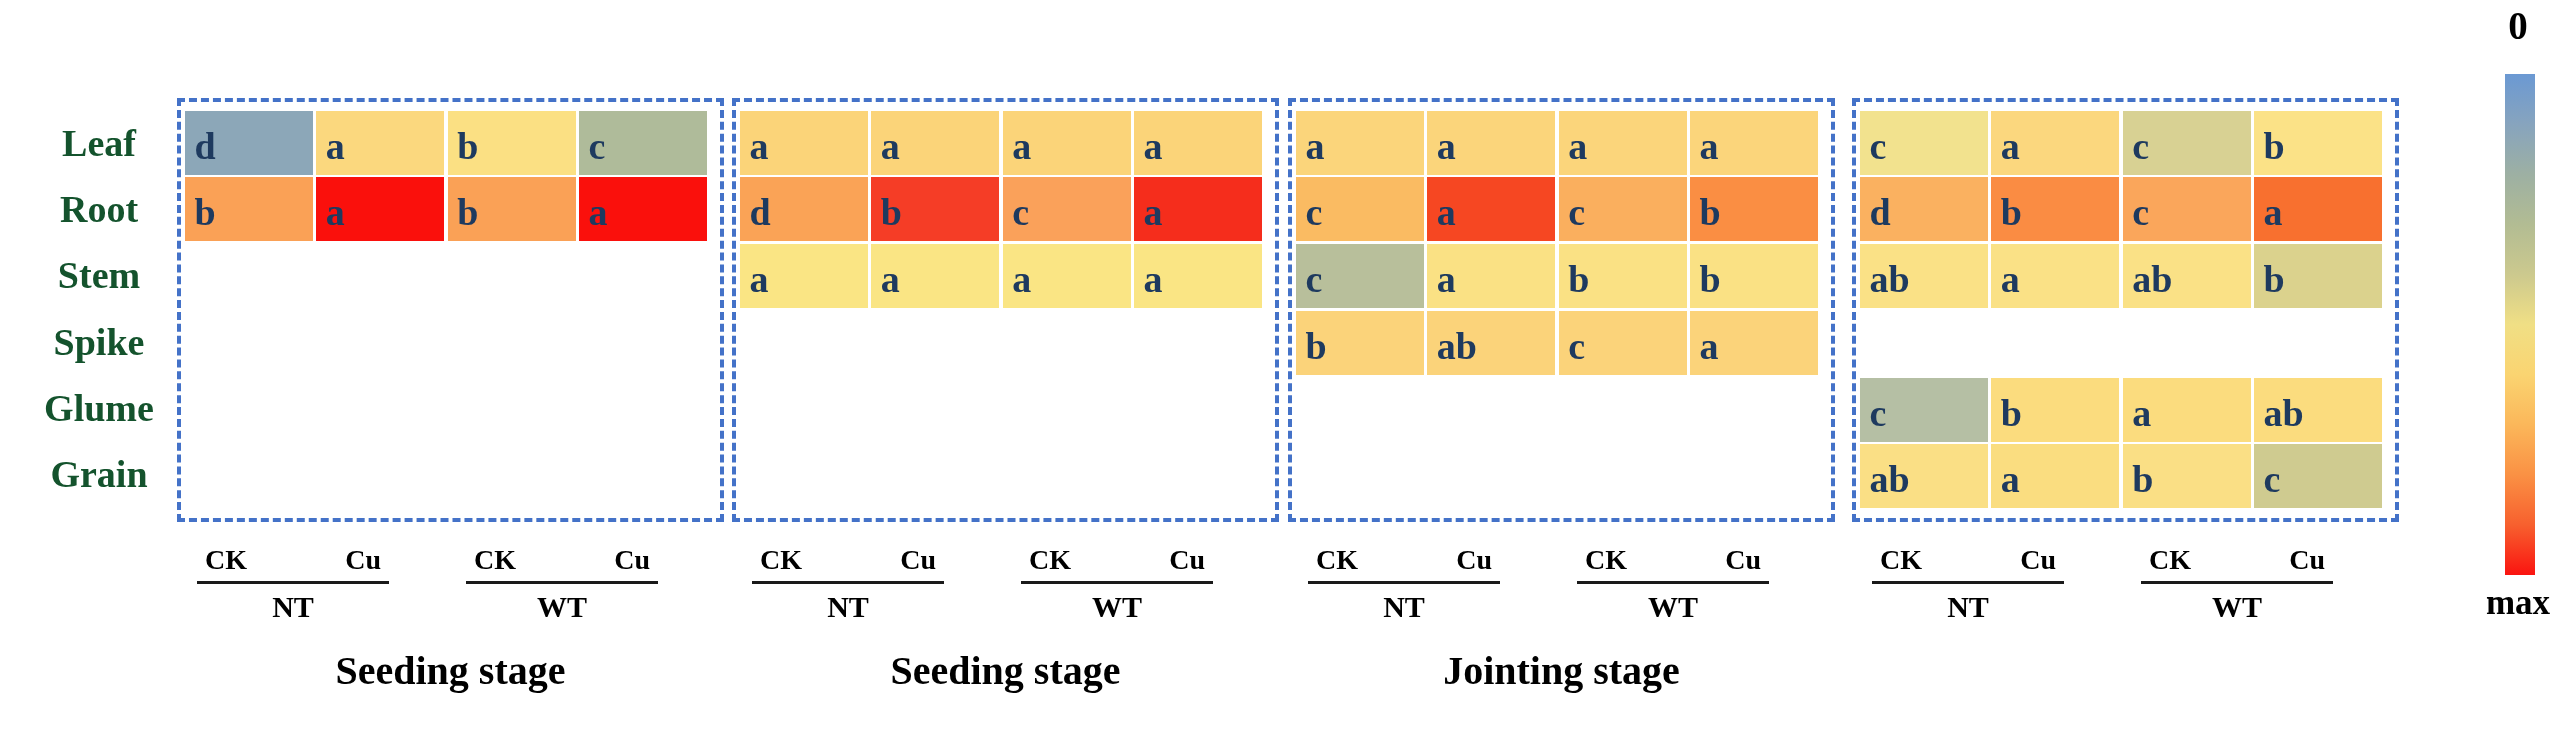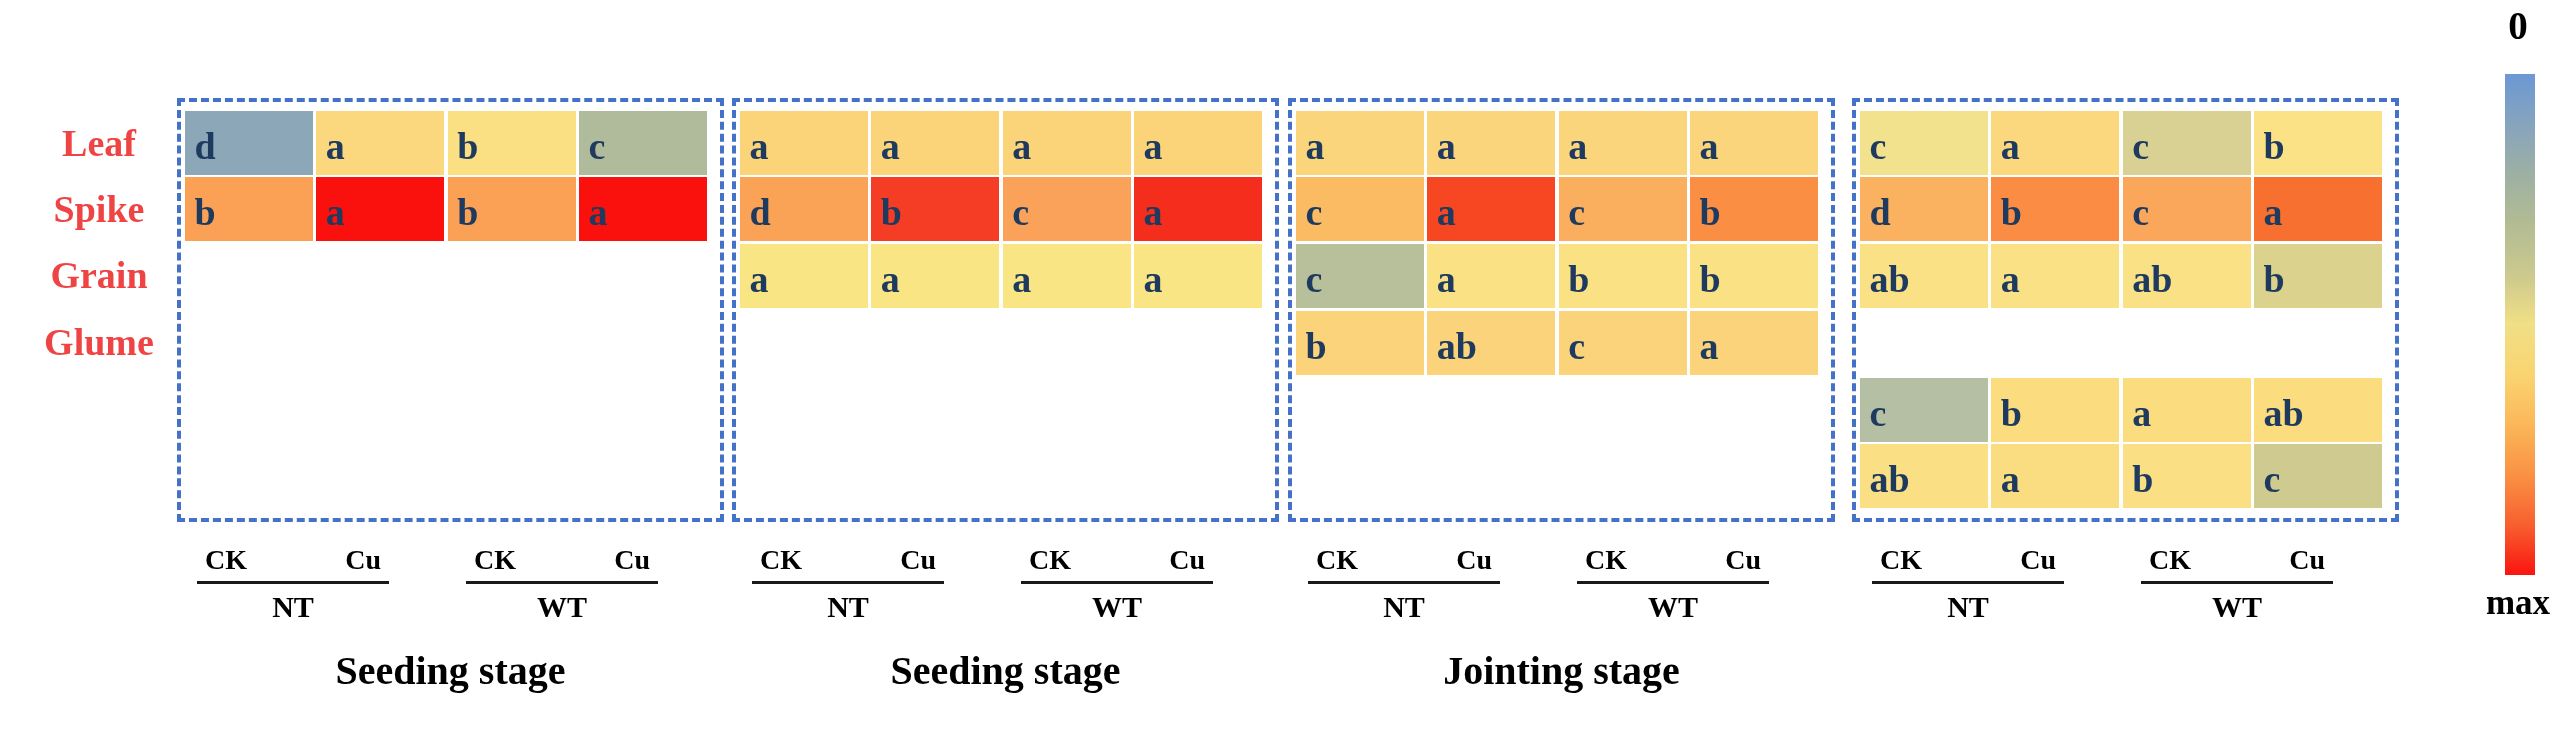--- a/index.html
+++ b/index.html
@@ -7,21 +7,21 @@
     position:relative;width:2576px;height:735px;background:#ffffff;
     font-family:"Liberation Serif", serif;overflow:hidden;
   }
   
   .tissue-labels{
     position:absolute;left:19px;top:110px;width:160px;height:397px;
     display:grid;grid-template-rows:repeat(6,1fr);
   }
   .tissue-label{
     display:flex;align-items:center;justify-content:center;
-    font-weight:700;font-size:38px;color:#ef4444;
+    font-weight:700;font-size:38px;color:#14532d;
   }
   
   .panel{position:absolute;top:98px;width:547px;height:633px;}
   .p0{left:177px}.p1{left:732px}.p2{left:1288px}.p3{left:1852px}
   .box{
     position:relative;width:547px;height:424px;box-sizing:border-box;
     border:4px dashed #4472c8;
   }
   .cells{
     position:absolute;left:4px;top:8.8px;
@@ -52,23 +52,25 @@
   .cb-label-top{position:absolute;top:2.7px;left:0;width:100%;text-align:center;font-weight:700;font-size:39px;color:#000;}
   .cb-bar{position:absolute;left:45px;top:74px;width:30px;height:501px;}
   .cb-label-bottom{position:absolute;top:583px;left:0;width:100%;text-align:center;font-weight:700;font-size:35px;color:#000;}
 </style>
 </head>
 <body>
 
 <div class="canvas">
   <div class="tissue-labels" id="tissue-labels">
       <div class="tissue-label">Leaf</div>
+      <div class="tissue-label">Root</div>
+      <div class="tissue-label">Stem</div>
       <div class="tissue-label">Spike</div>
+      <div class="tissue-label">Glume</div>
       <div class="tissue-label">Grain</div>
-      <div class="tissue-label">Glume</div>
     </div>
   <div id="panels">
       <section class="panel p0">
         <div class="box" style="border-color: rgb(68, 114, 200);">
           <div class="cells">
             <div class="cell" style="background: rgb(140, 167, 184);">
               <span class="cell-letter" style="color: rgb(30, 58, 95);">d</span>
             </div>
             <div class="cell" style="background: rgb(251, 216, 126);">
               <span class="cell-letter" style="color: rgb(30, 58, 95);">a</span>

